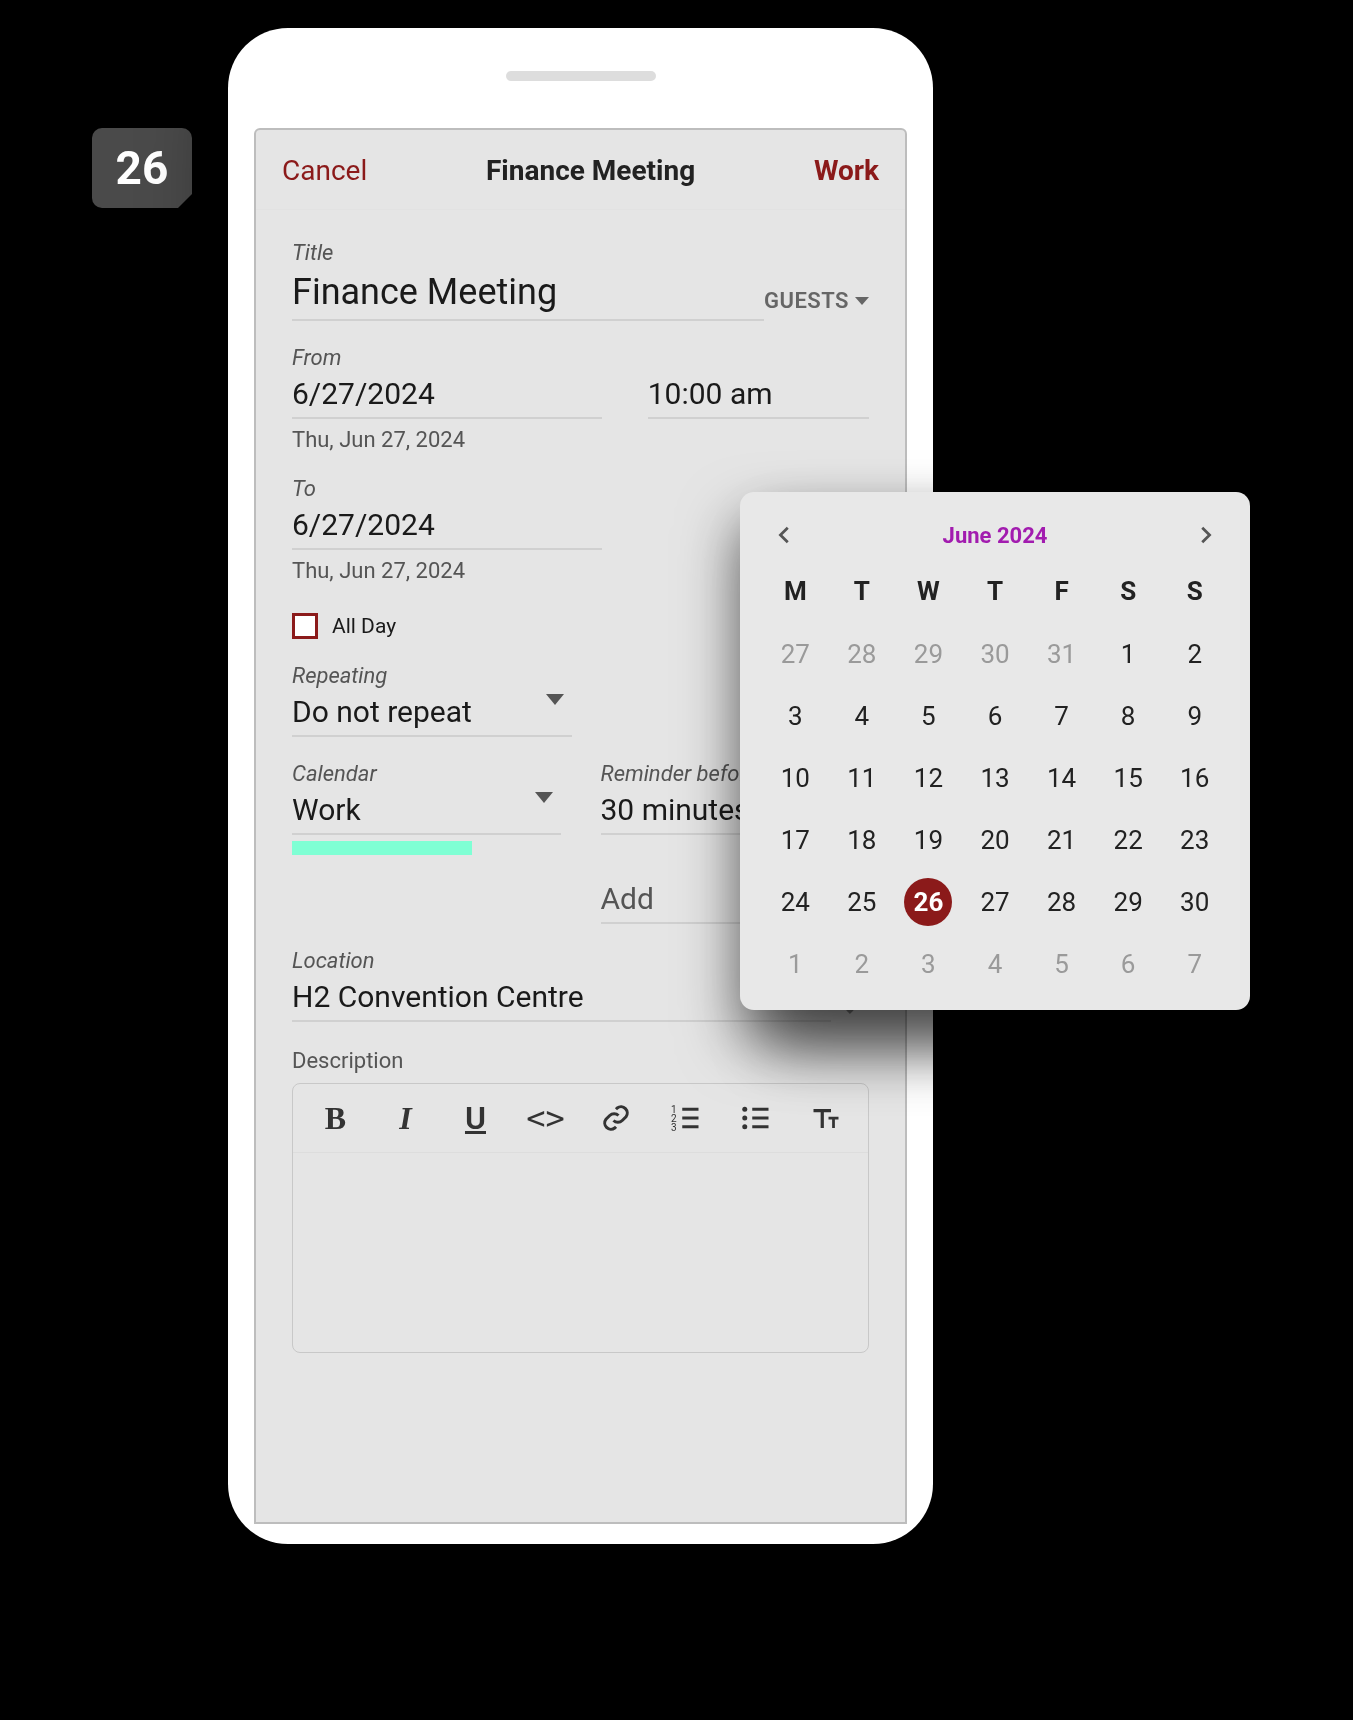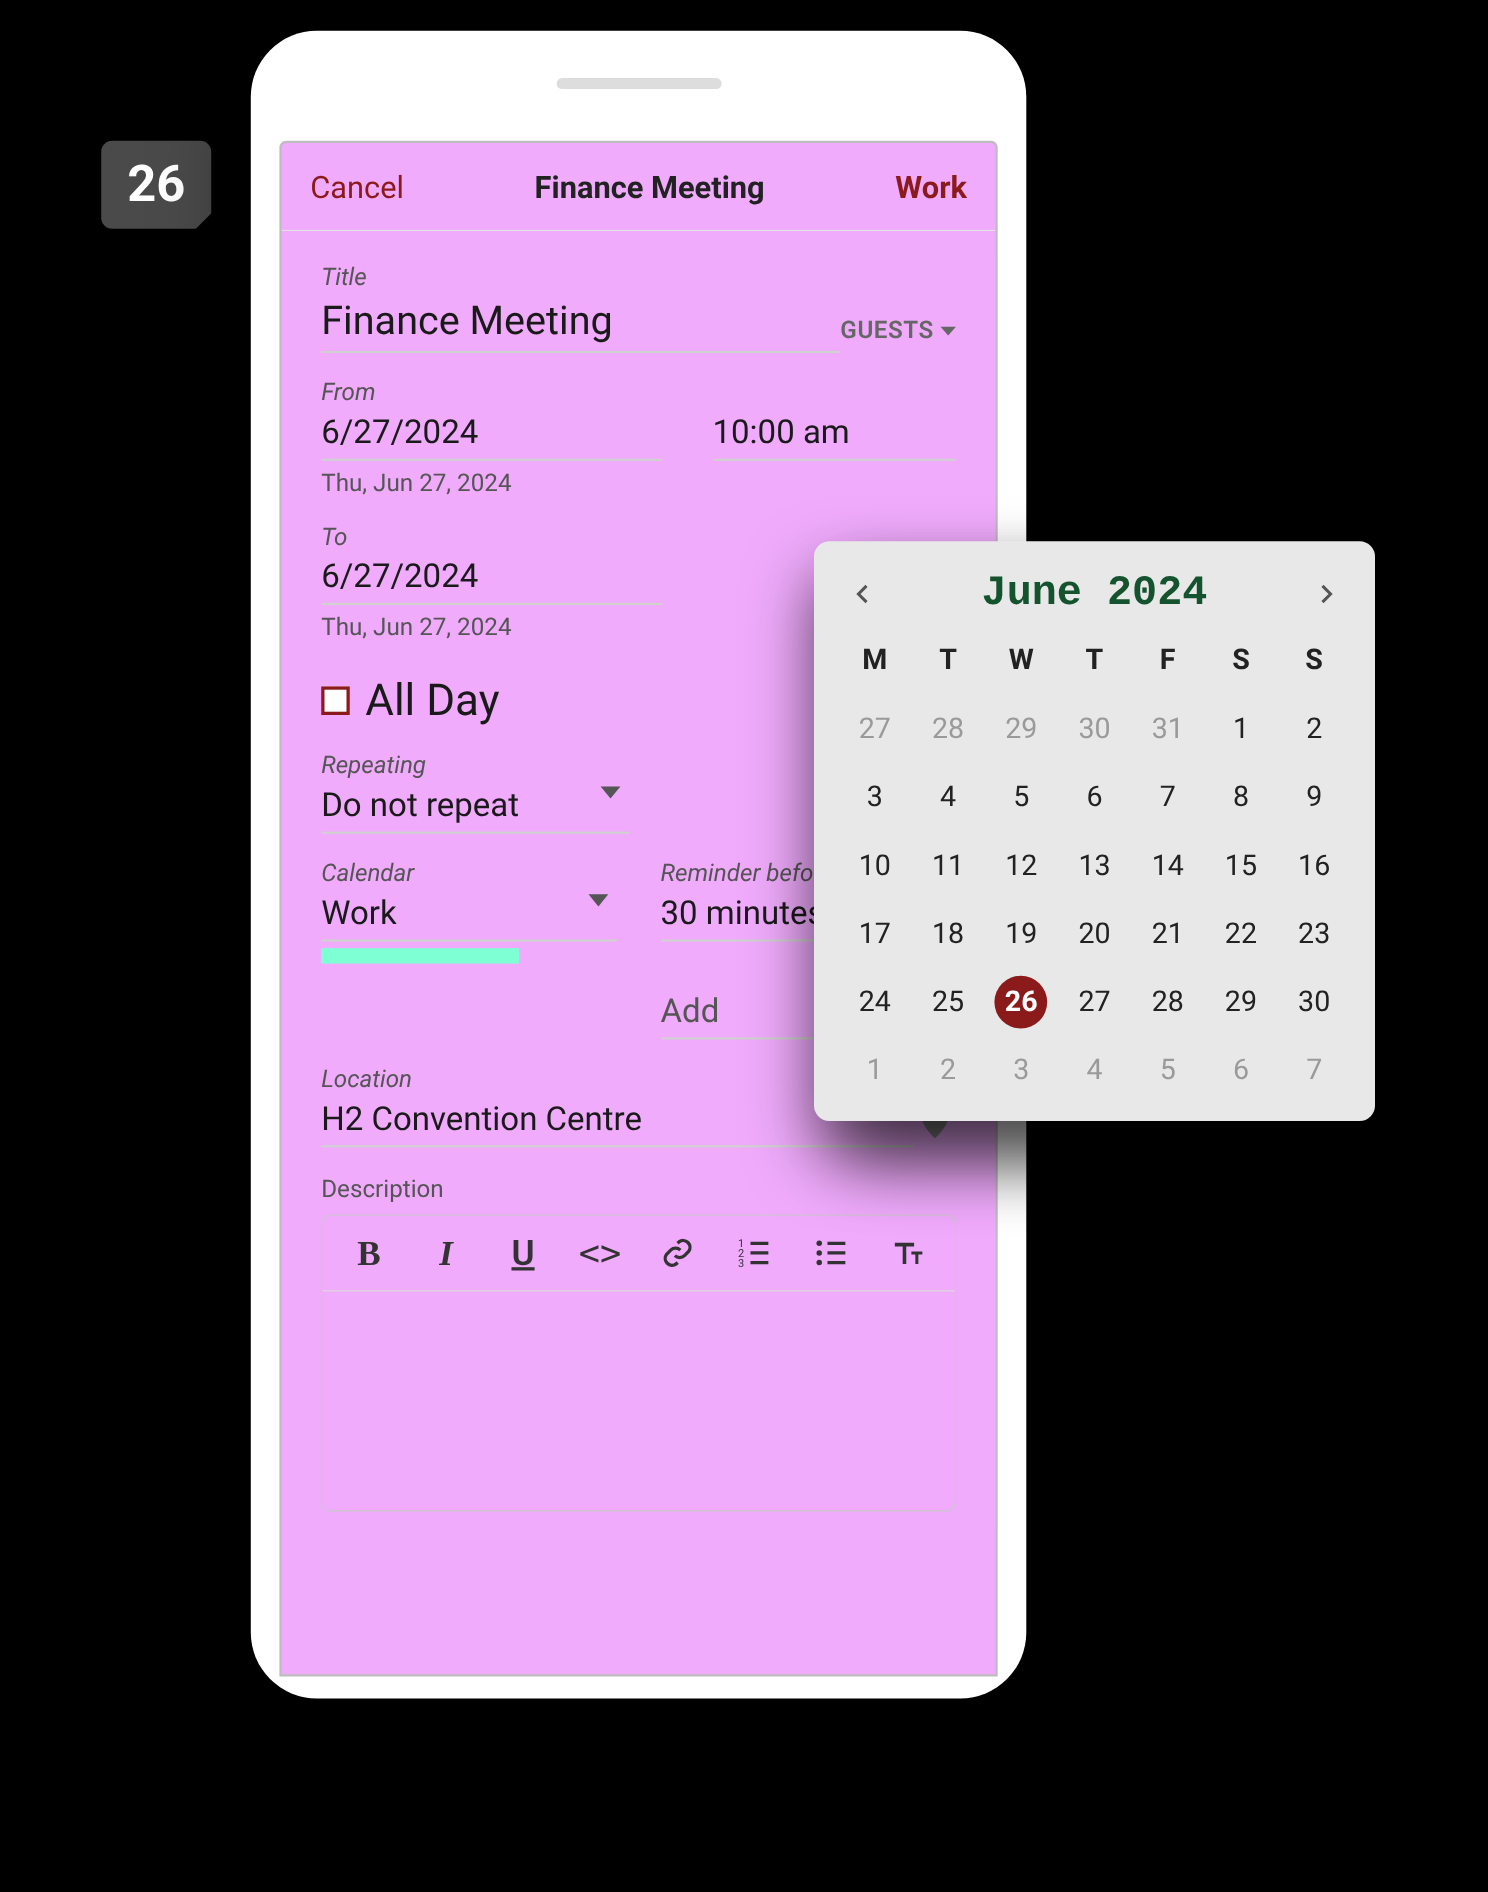--- a/index.html
+++ b/index.html
@@ -51,21 +51,21 @@
     background: #fff;
     border-radius: 60px;
     box-shadow: 0 30px 80px rgba(0,0,0,.6);
     overflow: hidden;
   }
   .phone-inner {
     position: absolute;
     left: 26px; right: 26px;
     top: 100px;
     bottom: 20px;
-    background: #f0abfc;
+    background: #e5e5e5;
     border: 2px solid #bdbdbd;
     border-top-left-radius: 6px;
     border-top-right-radius: 6px;
     overflow: hidden;
   }
   .speaker {
     position: absolute;
     top: 43px;
     left: 50%;
     transform: translateX(-50%);
@@ -108,21 +108,21 @@
   .from-row, .to-row { display: flex; gap: 46px; }
   .from-row .date-col, .to-row .date-col { flex: 1.4; }
   .from-row .time-col, .to-row .time-col { flex: 1; }
 
   .checkbox-row { display:flex; align-items:center; gap:14px; margin-top: 30px; }
   .checkbox {
     width: 26px; height: 26px;
     border: 3px solid #8b1a1a;
     background: #fff;
   }
-  .checkbox-label { font-size: 40px; color:#1a1a1a; }
+  .checkbox-label { font-size: 21px; color:#1a1a1a; }
 
   .select-wrap { position: relative; }
   .select-caret {
     position: absolute;
     right: 8px; top: 6px;
     width: 0; height: 0;
     border-left: 9px solid transparent;
     border-right: 9px solid transparent;
     border-top: 11px solid #555;
   }
@@ -166,21 +166,21 @@
     position: absolute;
     left: 740px;
     top: 492px;
     width: 510px;
     background: #e8e8e8;
     border-radius: 14px;
     box-shadow: 0 30px 60px rgba(0,0,0,.55), 30px 40px 60px rgba(0,0,0,.4);
     padding: 24px 22px 22px;
   }
   .cal-header { display:flex; align-items:center; justify-content:space-between; padding: 2px 6px 16px; }
-  .cal-title { font-size: 38px; font-weight: 700; color:#14532d;font-family:Liberation Mono, monospace; }
+  .cal-title { font-size: 22px; font-weight: 700; color:#a21caf; }
   .chev { color:#555; display:flex; align-items:center; justify-content:center; width:34px; height:34px; }
   .chev svg { width:22px; height:22px; }
   .cal-grid { display:grid; grid-template-columns: repeat(7, 1fr); text-align:center; row-gap: 14px; }
   .cal-dow { font-weight:700; font-size:26px; color:#222; padding: 8px 0 10px; }
   .cal-day { font-size:26px; color:#222; height:48px; display:flex; align-items:center; justify-content:center; position:relative; }
   .cal-day.other { color:#9a9a9a; }
   .cal-day.sel::before {
     content:""; position:absolute; width:48px; height:48px; border-radius:50%;
     background:#8b1a1a;
   }

